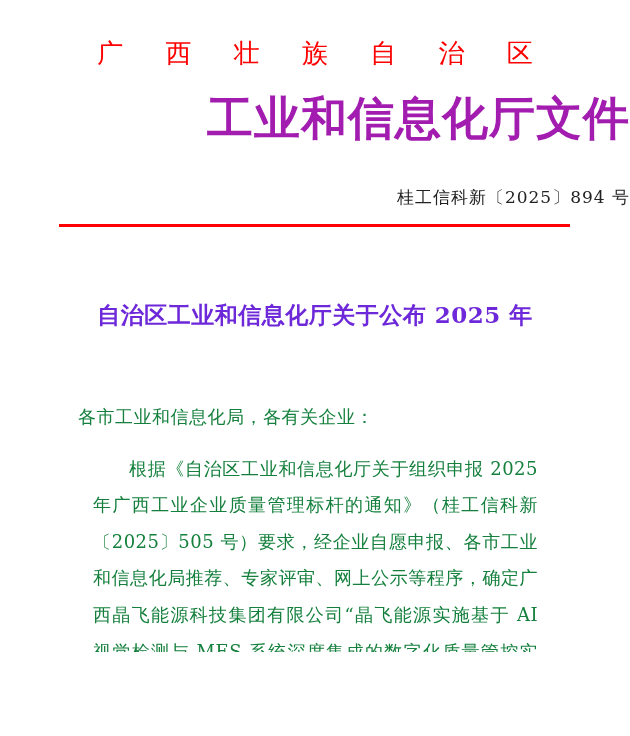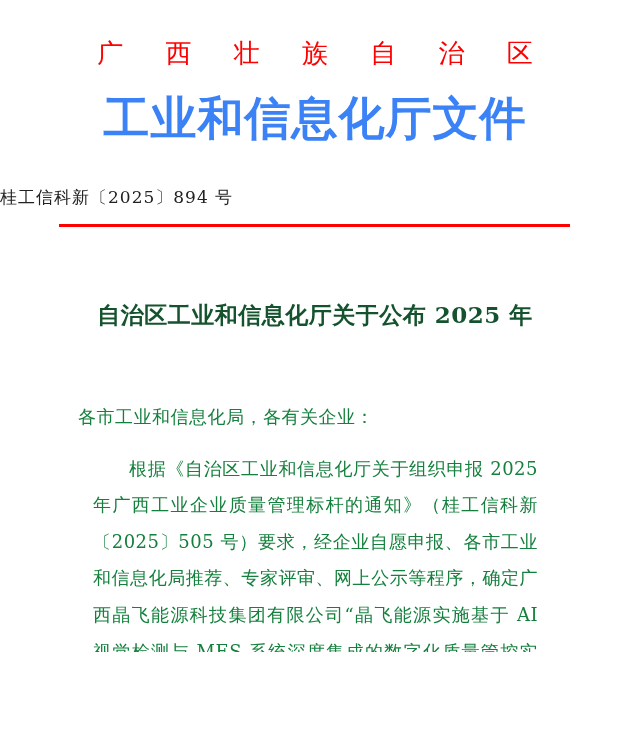--- a/index.html
+++ b/index.html
@@ -26,52 +26,52 @@
     font-size: 26px;
     letter-spacing: 17px;
     text-indent: 17px;
     white-space: nowrap;
   }
   .org-doc-title {
     position: absolute;
     top: 88px;
     left: 0;
     width: 100%;
-    text-align: center;
-    color: #3b82f6;
+    text-align: right;
+    color: #a21caf;
     font-size: 46px;
     font-weight: 600;
     letter-spacing: 1px;
     white-space: nowrap;
   }
   .doc-number {
     position: absolute;
     top: 186px;
     left: 0;
     width: 100%;
-    text-align: left;
+    text-align: right;
     color: #222222;
     font-size: 17px;
     letter-spacing: 1px;
   }
   .red-rule {
     position: absolute;
     top: 224px;
     left: 59px;
     width: 511px;
     height: 3px;
     background: #fe0000;
   }
   .doc-title {
     position: absolute;
     top: 292px;
     left: 60px;
     width: 510px;
     text-align: center;
-    color: #14532d;
+    color: #6d28d9;
     font-size: 23px;
     font-weight: bold;
     line-height: 46px;
     letter-spacing: 0.5px;
   }
   .body-text {
     position: absolute;
     top: 399px;
     left: 78px;
     width: 475px;

